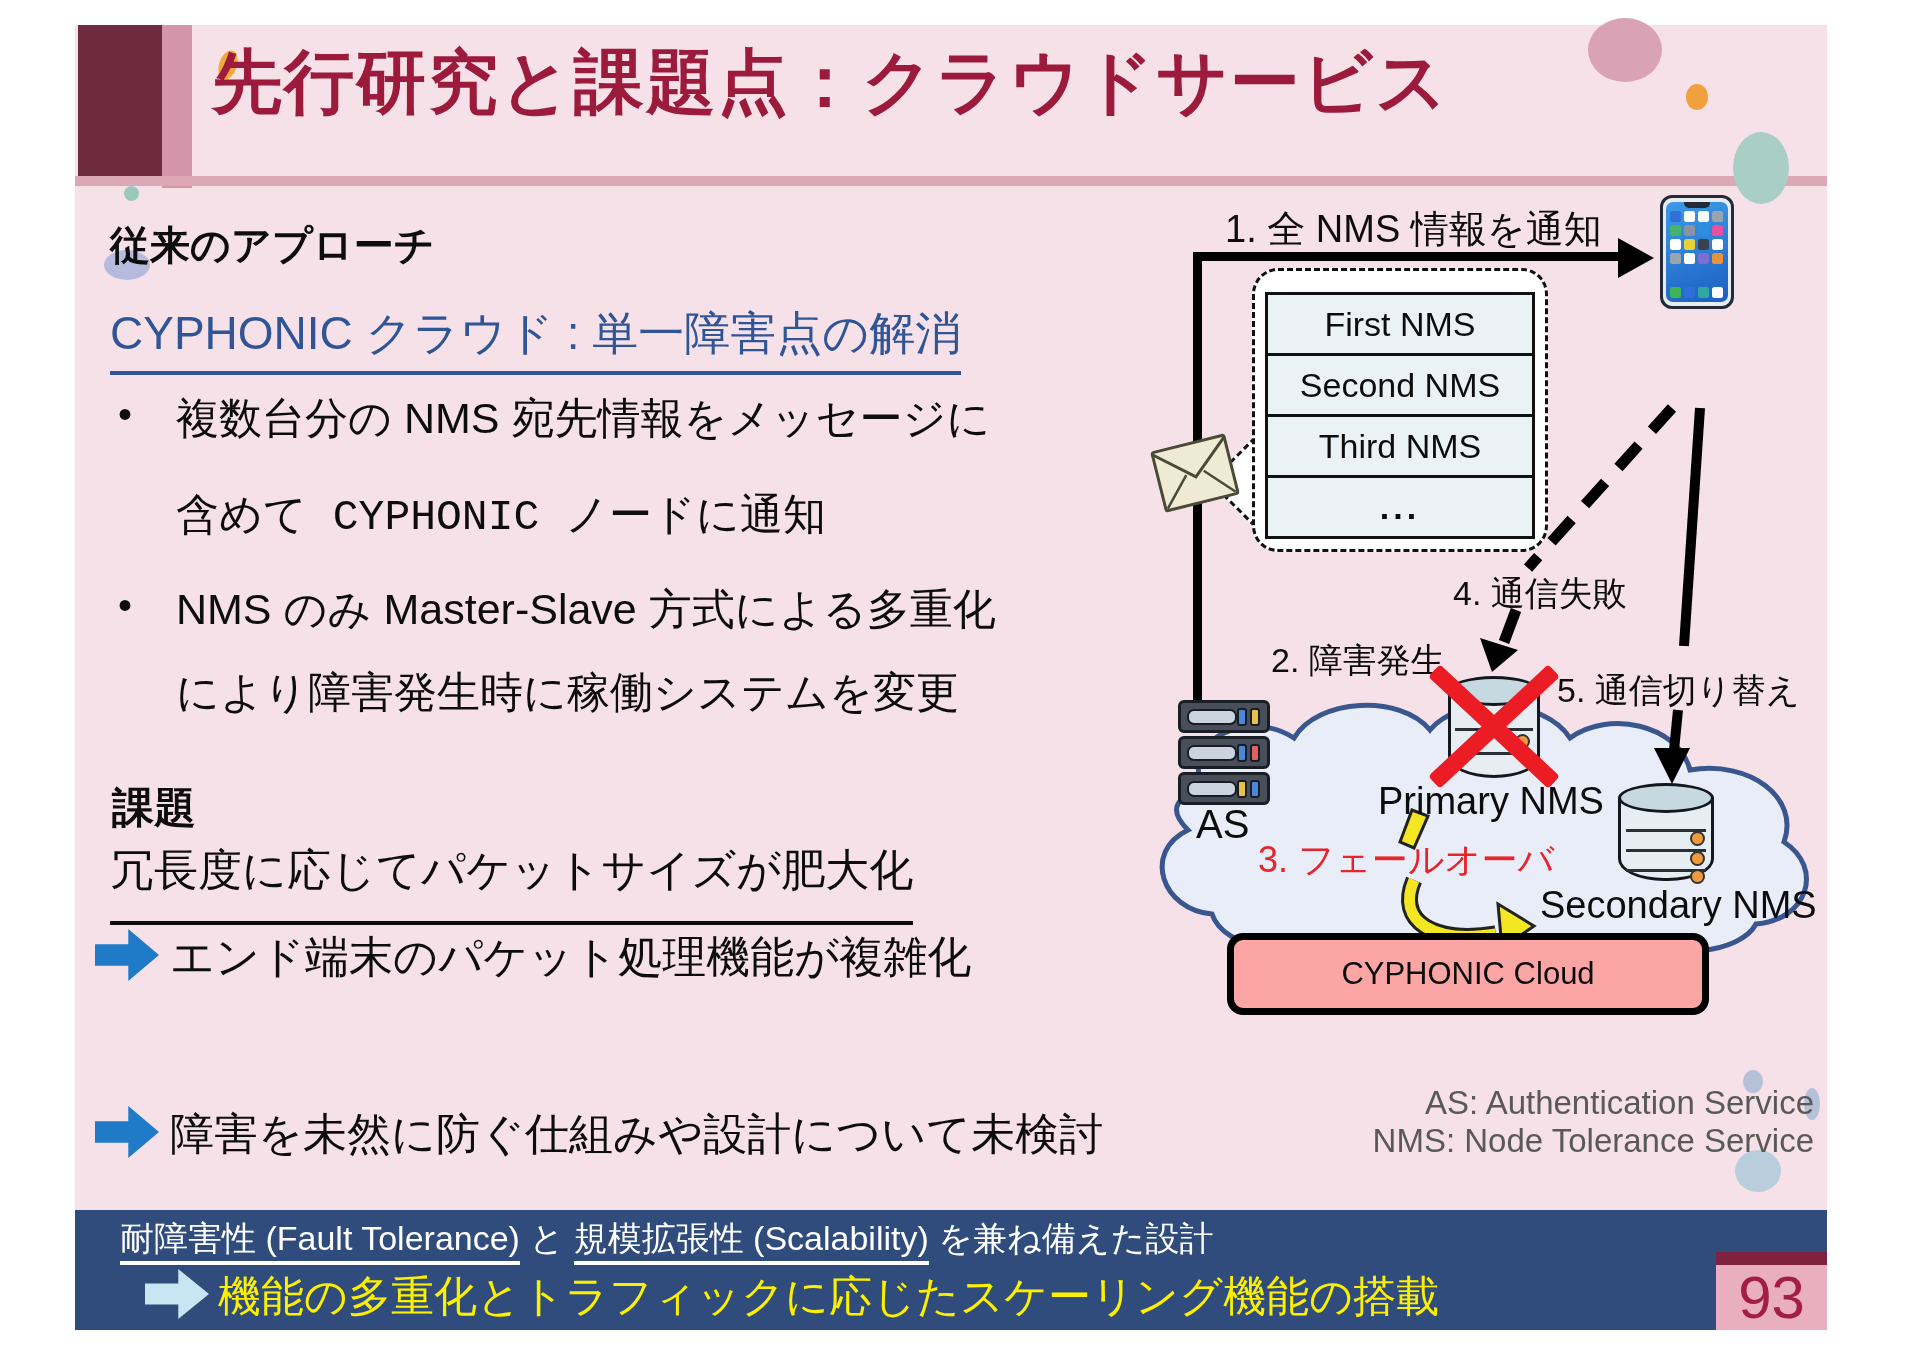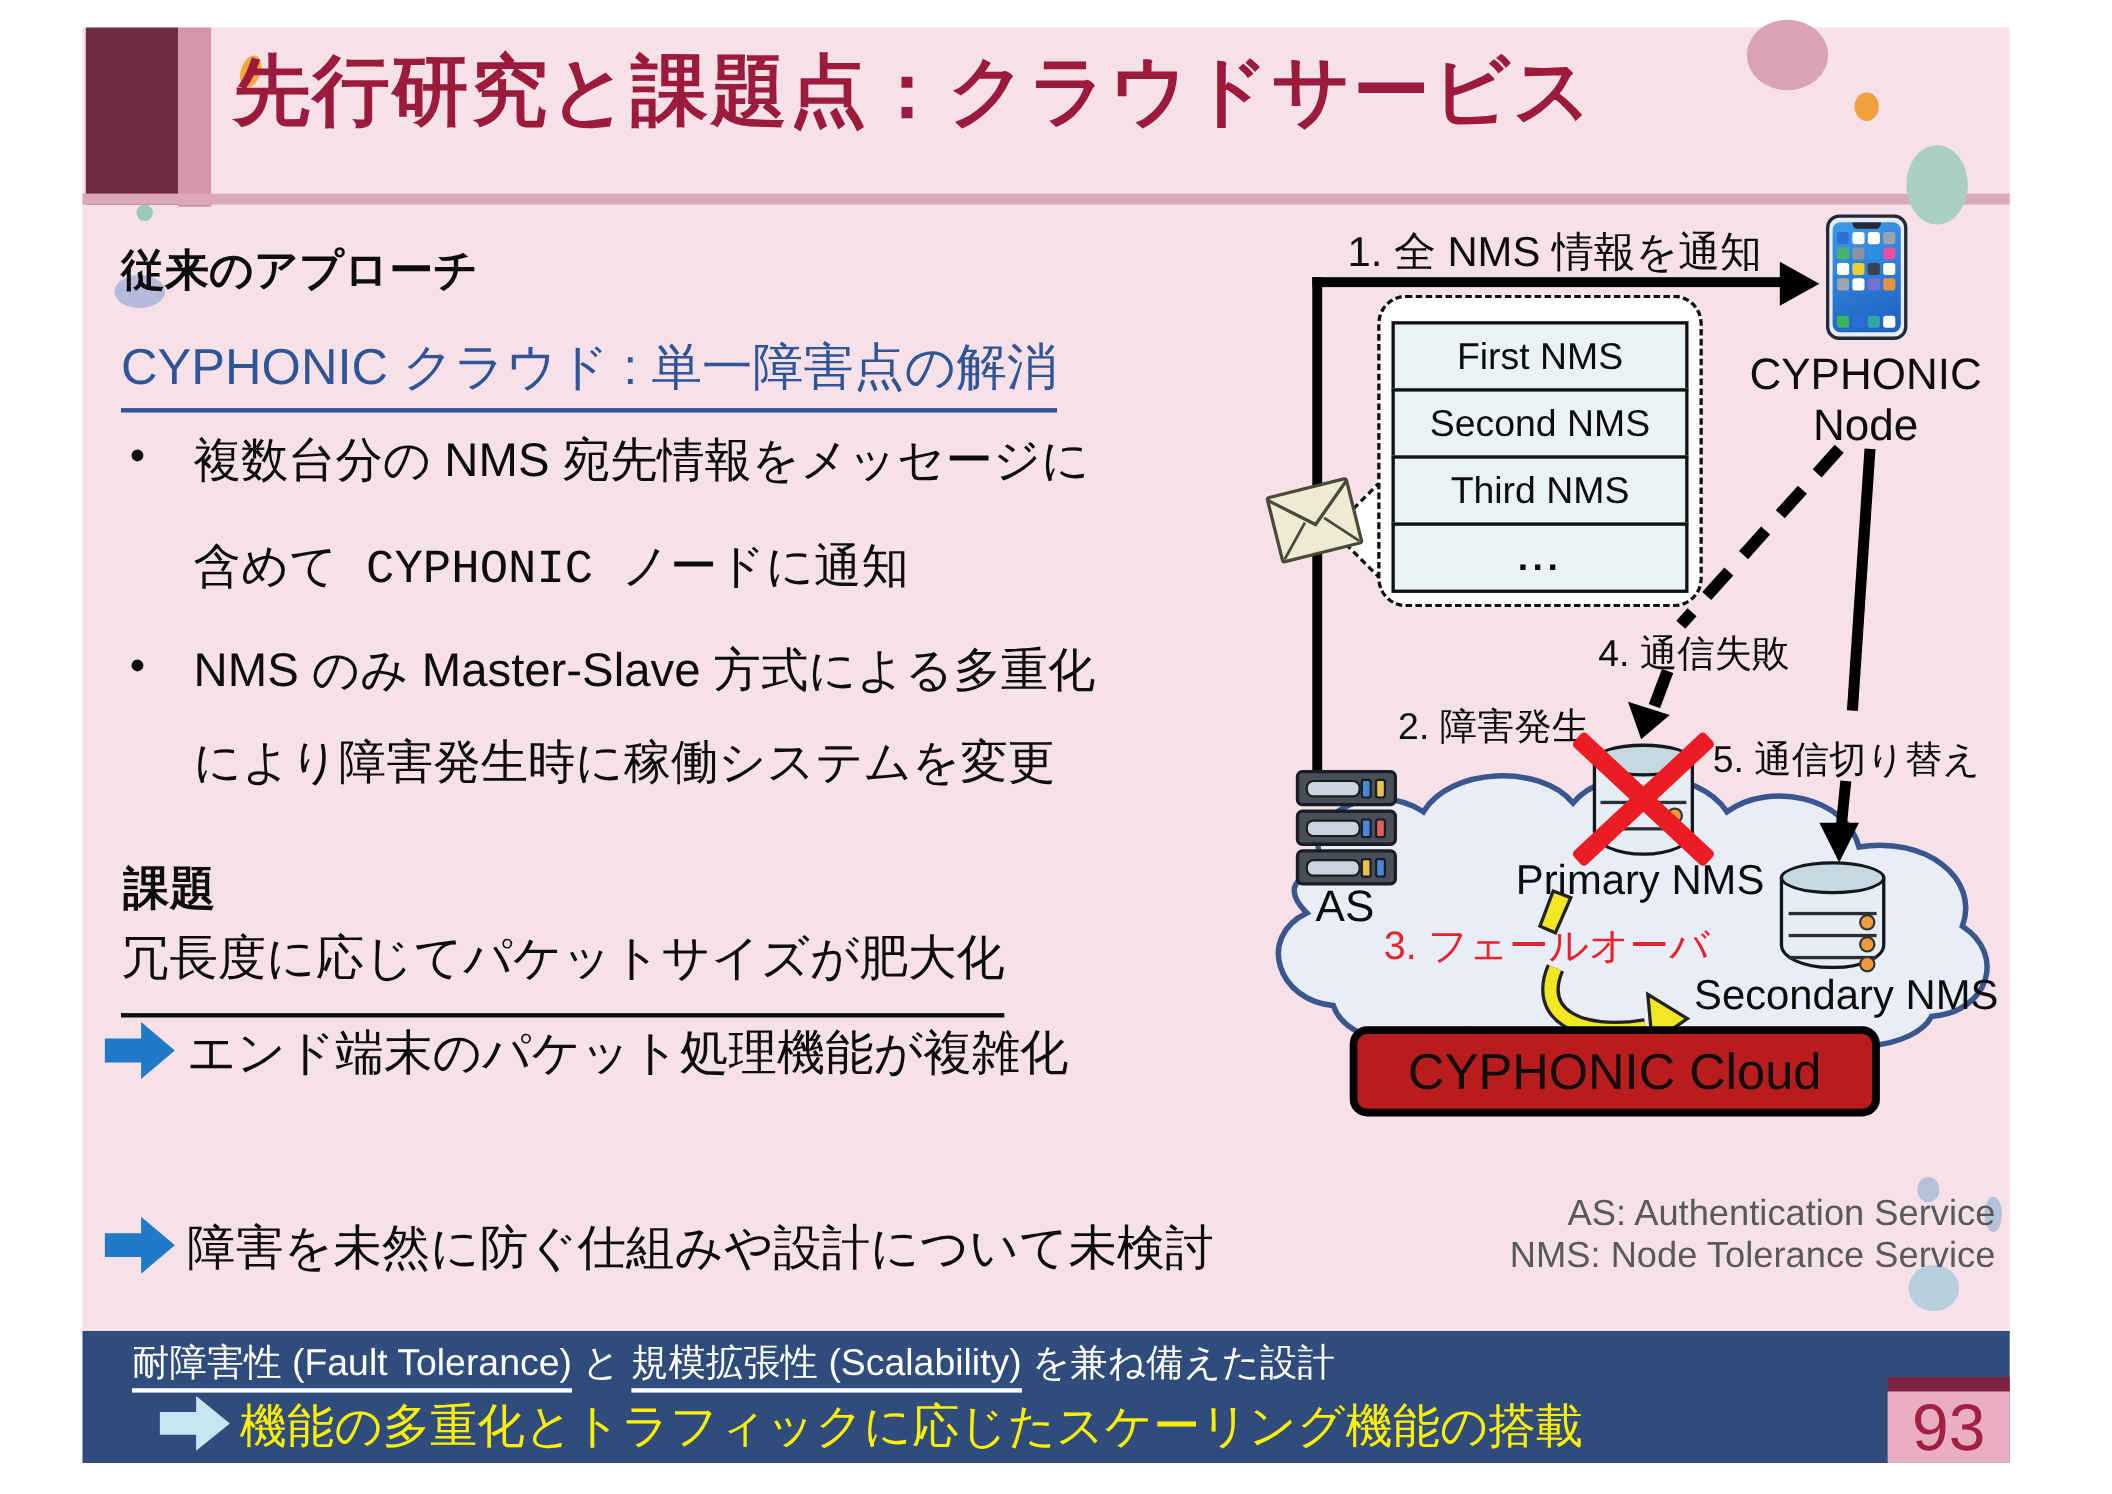--- a/index.html
+++ b/index.html
@@ -53,21 +53,21 @@
 
   .cyl { }
   .cyl .ctop { position:absolute; left:0; top:0; width:100%; height:30px; border-radius:50%; background:#C6D8E0; border:3px solid #13181F; box-sizing:border-box; z-index:2; }
   .cyl .cbody { position:absolute; left:0; top:14px; bottom:0; width:100%; background:#E6EEF3; border:3px solid #13181F; box-sizing:border-box;
                 border-radius:0 0 46px 46px / 0 0 22px 22px; }
   .cyl .ln { position:absolute; left:8%; width:84%; border-top:3px solid #2A2F36; }
   .cyl .dot { position:absolute; width:11px; height:11px; border-radius:50%; background:#F09A3E; border:2px solid #333; }
 
   .xbar { position:absolute; width:164px; height:17px; background:#EC1C24; border-radius:4px; }
 
-  .cloud-box { background:#b91c1c; border:7px solid #000; border-radius:16px; display:flex; align-items:center; justify-content:center; font-size:46px; color:#0d0d0d; }
+  .cloud-box { background:#fca5a5; border:7px solid #000; border-radius:16px; display:flex; align-items:center; justify-content:center; font-size:31px; color:#0d0d0d; }
 
   .legend { font-size:33px; color:#595959; text-align:right; line-height:38px; white-space:nowrap; }
 
   
   .banner { left:75px; top:1210px; width:1752px; height:120px; background:#2F4C7C; }
   .banner-l1 { left:120px; top:1216px; font-size:34px; color:#ffffff; white-space:nowrap; }
   .banner-l1 .u { border-bottom:4px solid #fff; padding-bottom:4px; }
   .banner-arrow { clip-path:polygon(0 30%, 52% 30%, 52% 2%, 100% 50%, 52% 98%, 52% 70%, 0 70%); background:#C8E6F2; }
   .banner-l2 { left:218px; top:1268px; font-size:43px; color:#FCF000; white-space:nowrap; }
 
@@ -168,24 +168,20 @@
           <i style="background:#7D6FD0"></i>
           <i style="background:#E8923C"></i>
       </div>
       <div class="dock">
         <i style="background:#3CB45A"></i>
           <i style="background:#2E6FD8"></i>
           <i style="background:#2EA8A0"></i>
           <i style="background:#ffffff"></i>
       </div>
     </div>
-  </div>
-  <div class="abs node-label" style="left:1588px;top:318px;width:216px;">
-    <div>CYPHONIC</div>
-    <div>Node</div>
   </div>
 
   <svg class="abs" style="left:1100px;top:180px;z-index:4;pointer-events:none;" width="820" height="830" viewBox="0 0 820 830">
     <line x1="572" y1="228" x2="428" y2="388" stroke="#000" stroke-width="11" stroke-dasharray="30 20"></line>
     <line x1="416" y1="430" x2="404" y2="462" stroke="#000" stroke-width="11"></line>
     <polygon points="392,492 380,458 418,470" fill="#000"></polygon>
     <line x1="600" y1="228" x2="584" y2="466" stroke="#000" stroke-width="10"></line>
     <line x1="578" y1="530" x2="574" y2="570" stroke="#000" stroke-width="10"></line>
     <polygon points="572,604 554,568 590,568" fill="#000"></polygon>
     <polygon points="300,662 312,630 328,636 314,668" fill="#F2E722" stroke="#222" stroke-width="3"></polygon>

